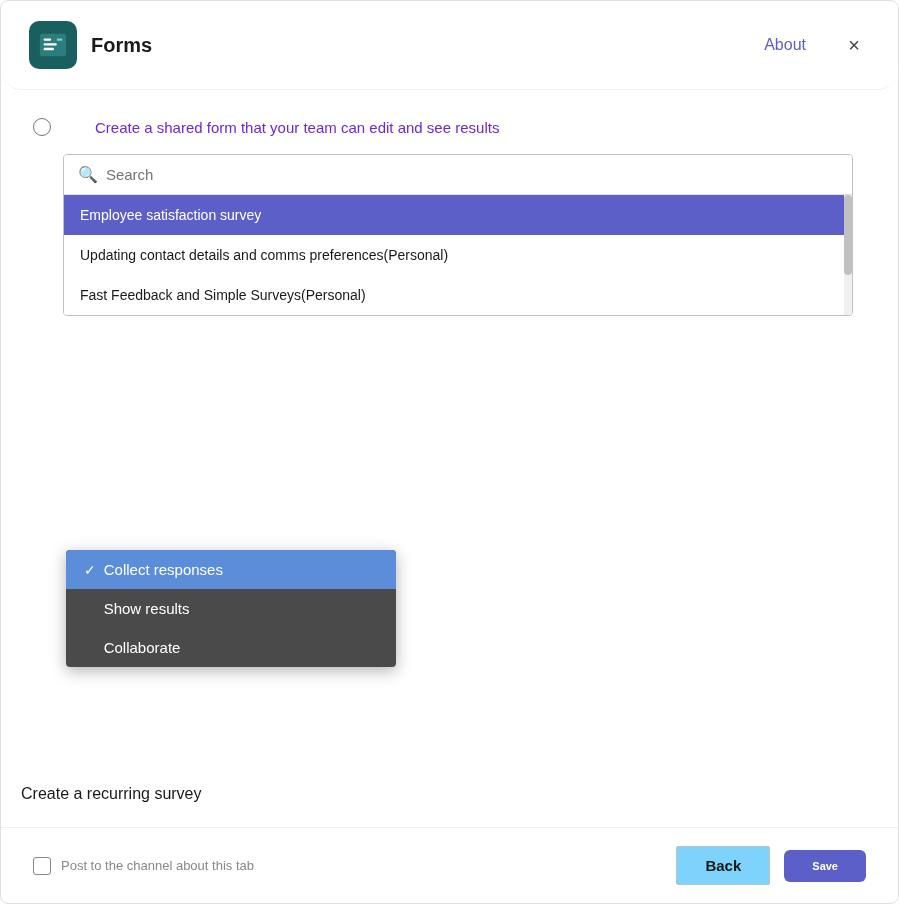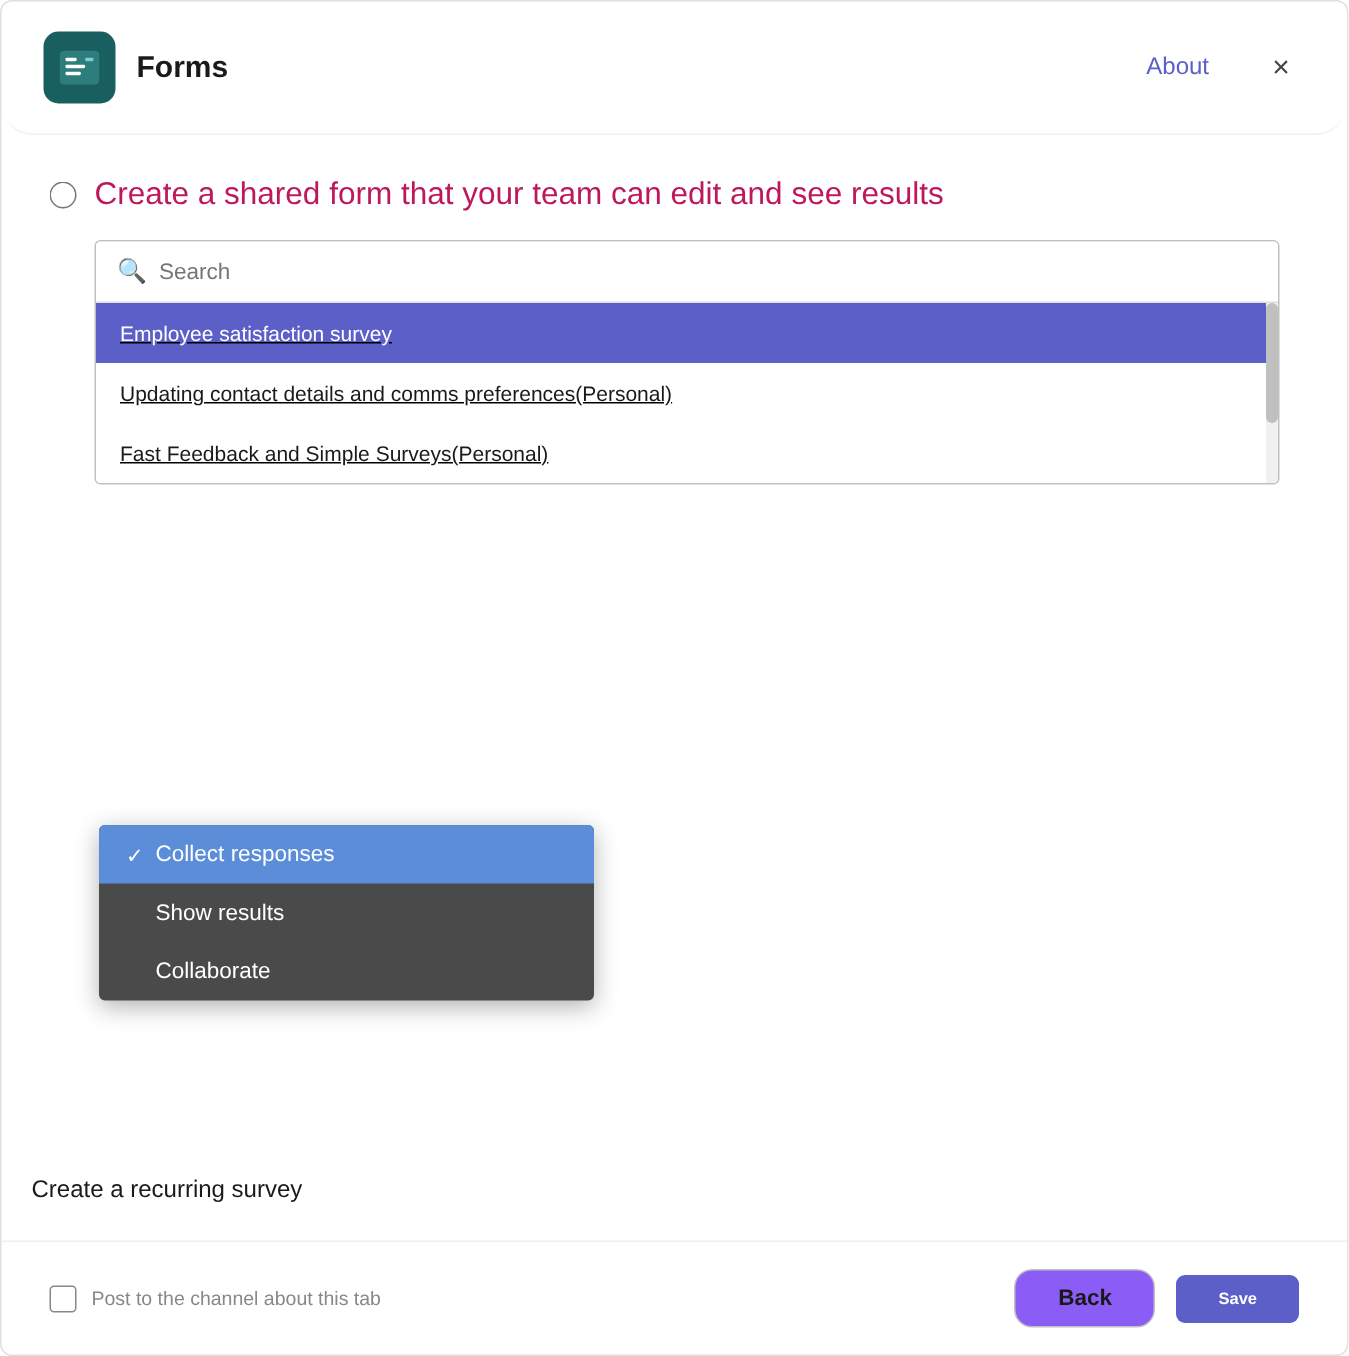--- a/index.html
+++ b/index.html
@@ -88,22 +88,23 @@
       cursor: pointer;
     }
     .radio-input {
       width: 18px;
       height: 18px;
       margin-right: 12px;
       cursor: pointer;
       accent-color: #5b5fc7;
     }
     .radio-label {
-      font-size: 21px;
-      color: #be185d;
+      font-size: 15px;
+      color: #6d28d9;
+      margin-left: 32px;
     }
 
     
     .form-selector {
       margin-left: 30px;
       margin-bottom: 20px;
       position: relative;
     }
 
     .search-box {
@@ -129,21 +130,20 @@
       font-size: 15px;
       color: #888;
       width: 100%;
       background: transparent;
     }
 
     .dropdown-list {
       border-top: 1px solid #e0e0e0;
       background: #fff;
       position: relative;
-      text-decoration: underline;
     }
     .dropdown-item {
       padding: 12px 16px;
       font-size: 14px;
       color: #1a1a1a;
       cursor: pointer;
       position: relative;
     }
     .dropdown-item.selected {
       background: #5b5fc7;
@@ -230,23 +230,23 @@
       margin-right: 10px;
       border: 1.5px solid #888;
       border-radius: 3px;
       background: #fff;
     }
     .footer-label {
       font-size: 13px;
       color: #888;
     }
     .btn-back {
-      background: #8b5cf6;
+      background: #7dd3fc;
       border: 1.5px solid #c0c0c0;
-      border-radius: 12px;
+      border-radius: 2px;
       padding: 10px 28px;
       font-size: 15px;
       font-weight: 600;
       color: #1a1a1a;
       cursor: pointer;
       margin-right: 14px;
     }
     .btn-save {
       background: #5b5fc7;
       border: none;

